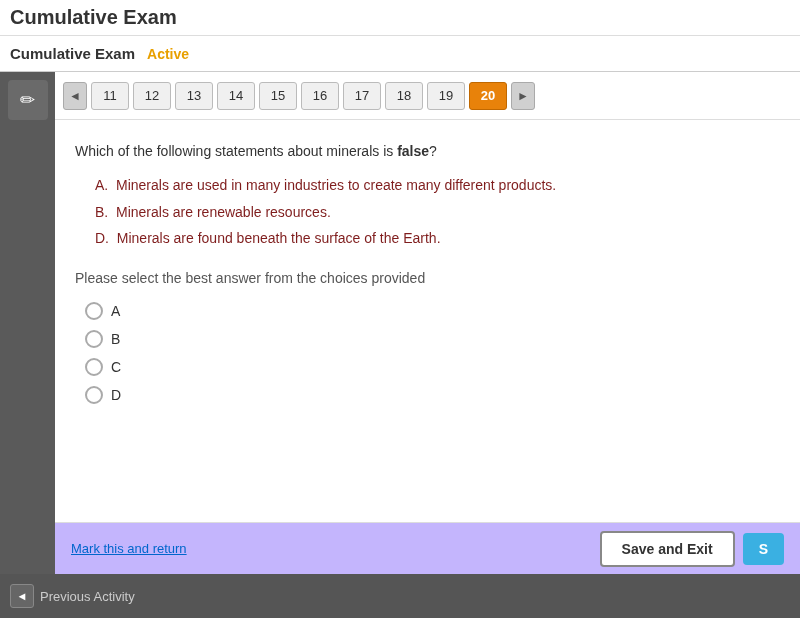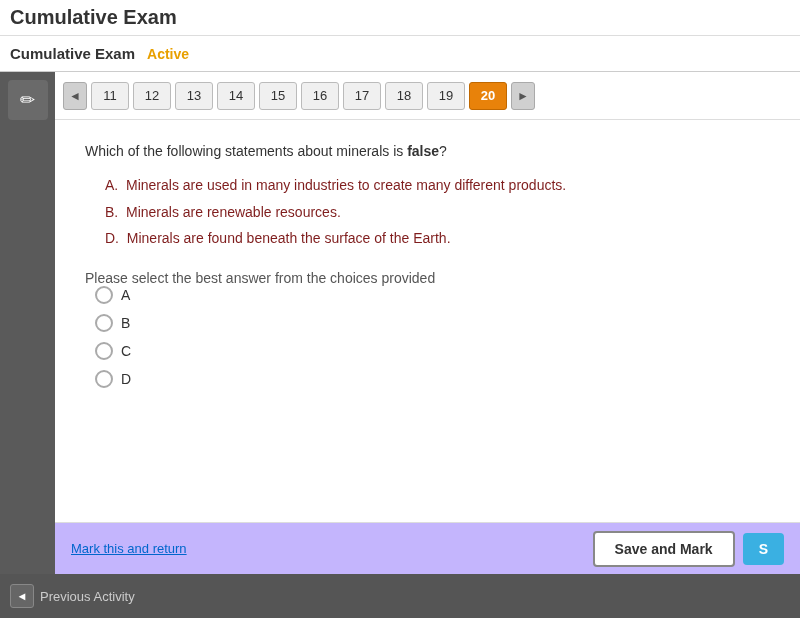--- a/index.html
+++ b/index.html
@@ -112,21 +112,21 @@
       background: #e8820a;
       border-color: #c06800;
       color: #fff;
       font-weight: bold;
     }
 
     
     .content-area {
       flex: 1;
       background: #fff;
-      padding: 20px 30px;
+      padding: 20px 20px;
       overflow-y: auto;
     }
 
     .question-text {
       font-size: 14px;
       color: #333;
       line-height: 1.6;
       margin-bottom: 12px;
     }
     .question-text b {
@@ -138,20 +138,21 @@
       color: #7f1d1d;
       margin-left: 20px;
       margin-bottom: 4px;
       line-height: 1.6;
     }
 
     .instruction-text {
       font-size: 14px;
       color: #555;
       margin-top: 20px;
+      margin-bottom: 16px;
     }
 
     .radio-group {
       display: flex;
       flex-direction: column;
       gap: 10px;
       margin-left: 10px;
     }
     .radio-item {
       display: flex;
@@ -353,21 +354,21 @@
             <div class="radio-circle"></div>
             <span class="radio-label">D</span>
           </label>
         </div>
 
       </div>
 
       <div class="footer-buttons">
         <button class="mark-link">Mark this and return</button>
         <div class="btn-group">
-          <button class="btn-save">Save and Mark</button>
+          <button class="btn-save">Save and Exit</button>
           <button class="btn-s">S</button>
         </div>
       </div>
 
     </div>
   </div>
 </div>
 
 <div class="bottom-bar">
   <div class="prev-activity">

